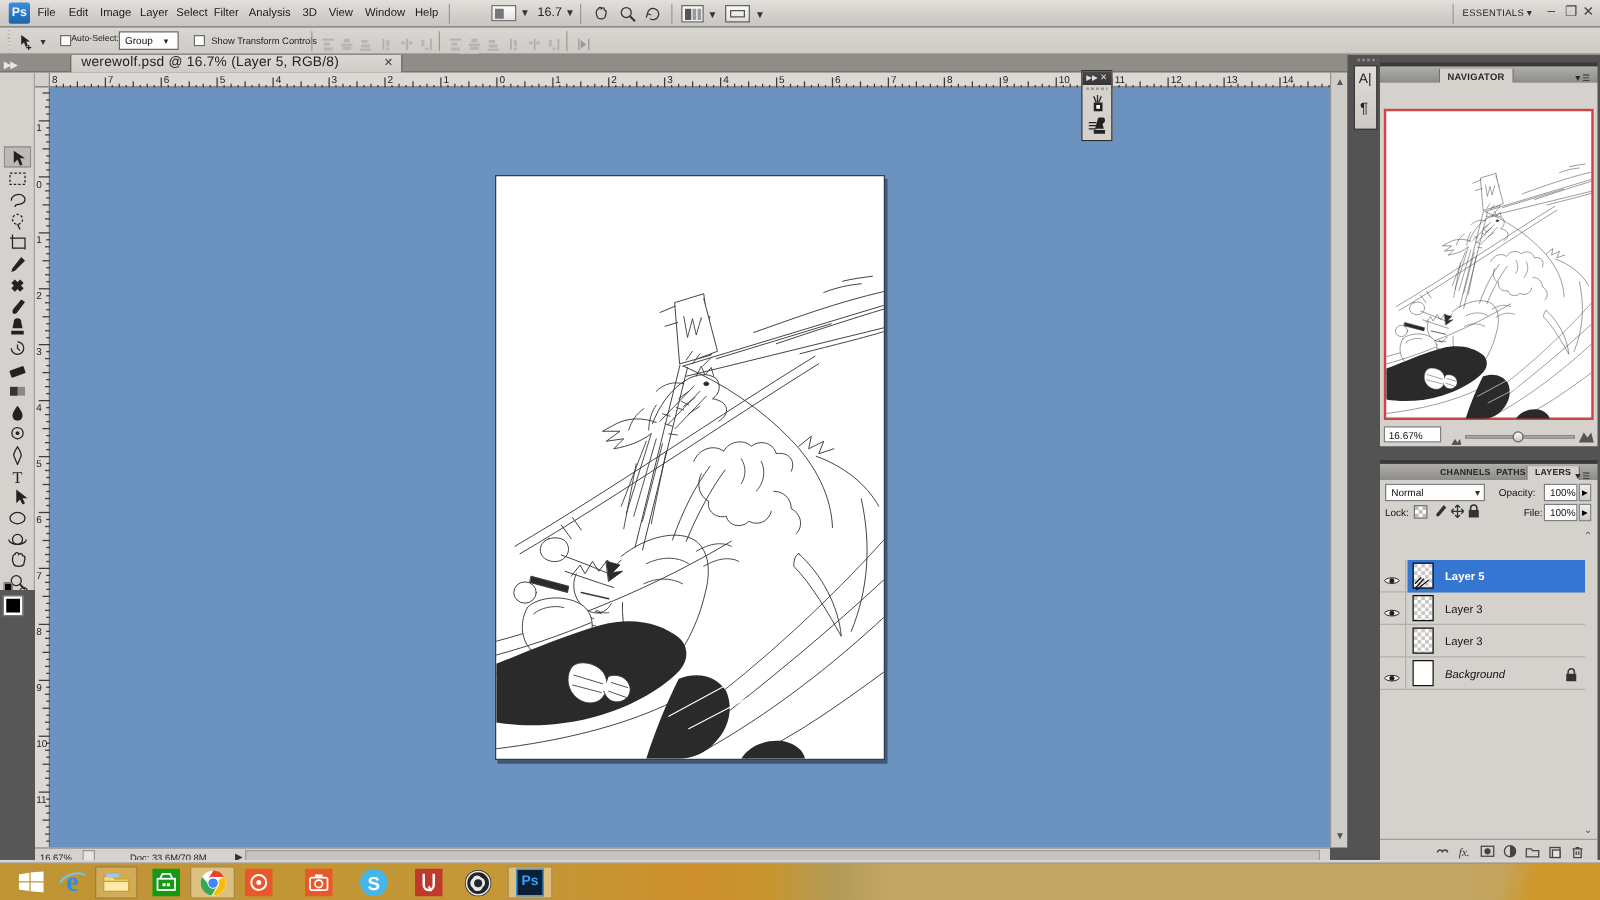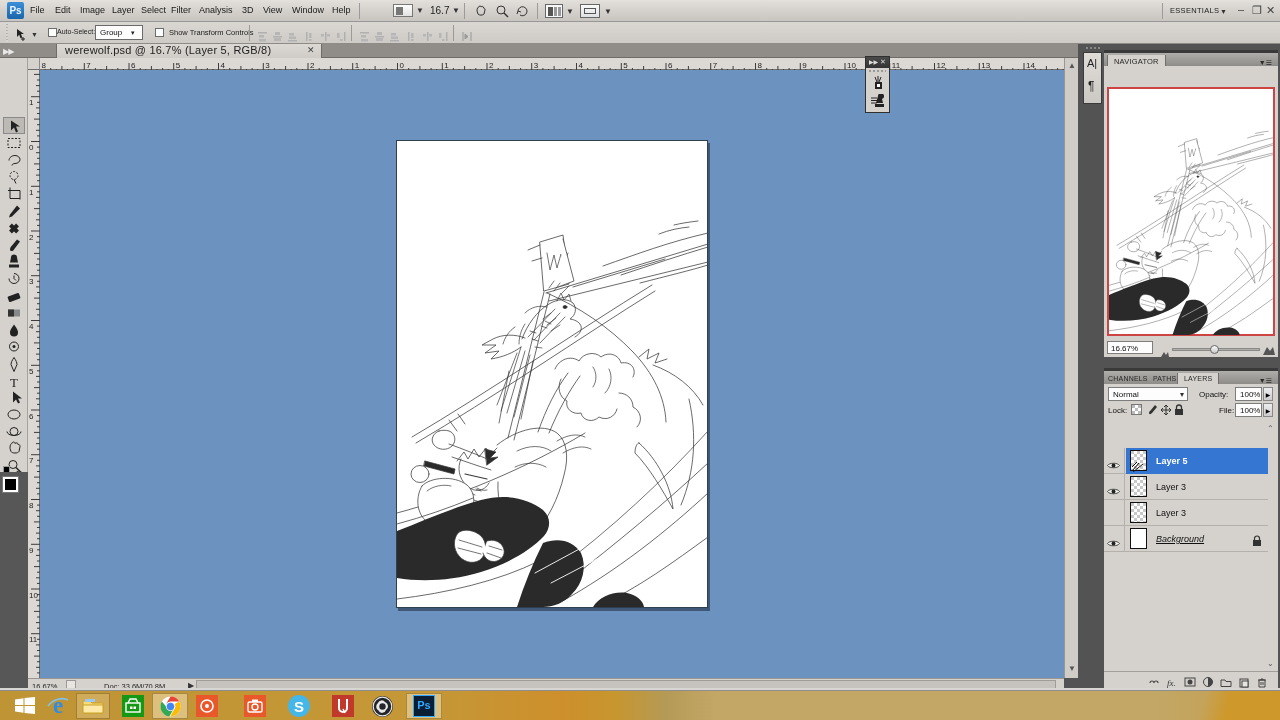--- a/index.html
+++ b/index.html
@@ -32,21 +32,21 @@
 #rcorner { left:28px; top:58px; width:12px; height:12px; background:#d5d2cd; border-right:1px solid #8a8a8a; border-bottom:1px solid #6f6f6f; }
 #viewport { left:40px; top:70px; width:1024px; height:608px; background:#6c93c0; overflow:hidden; }
 #page { left:356px; top:70px; width:312px; height:468px; background:#fff; border:1px solid #30404f;
   box-shadow:2px 3px 0 rgba(30,40,60,0.55); }
 #vscroll { left:1064px; top:58px; width:14px; height:620px; background:#d0cdc8; border-left:1px solid #9a9792; }
 #statusbar { left:28px; top:678px; width:1036px; height:13px; background:#d5d2cd; border-top:1px solid #9a9792; }
 #statusbar .txt { font-size:7.5px; color:#222; top:2.5px; }
 #dock { left:1078px; top:44px; width:202px; height:647px; background:#535353; }
 #icostrip { left:5px; top:8px; width:19px; height:52px; background:linear-gradient(#e0ddd8,#ccc9c4); border:1px solid #3a3a3a; }
 .paneltabs { height:16px; background:linear-gradient(#b0aeaa,#8e8c88); border-top:3px solid #393939; }
-.ptab { position:absolute; font-size:7px; font-weight:normal; color:#262626; top:4px; letter-spacing:0.2px; }
+.ptab { position:absolute; font-size:7px; font-weight:bold; color:#262626; top:4px; letter-spacing:0.2px;margin-left:44px; }
 .ptab.act { background:#d5d2cd; top:2px; padding:2px 6px 0 6px; height:14px; border-left:1px solid #6f6f6f; border-right:1px solid #6f6f6f; }
 .pbody { background:#d5d2cd; }
 .fld { background:#fdfdfd; border:1px solid #7d7d7d; font-size:8px; color:#111; }
 .layrow { position:absolute; left:0; width:164px; height:26px; border-bottom:1px solid #b4b1ac; }
 .eyecell { position:absolute; left:0; top:0; width:21px; height:26px; border-right:1px solid #b4b1ac; }
 .thumb { position:absolute; left:26px; top:2px; width:17px; height:21px; border:1px solid #111;
   background:repeating-conic-gradient(#ffffff 0% 25%, #c8c8c8 0% 50%) 0 0/6px 6px; }
 .lname { position:absolute; left:52px; top:8px; font-size:9px; color:#111; }
 #taskbar { left:0; top:691px; width:1280px; height:29px;
   background:linear-gradient(90deg,#bf9434 0,#c59737 34%,#cd8f2b 44%,#c8962e 48%,#b49a56 52%,#c3a767 56%,#c2a766 90%,#c79f4d 100%); }
@@ -790,21 +790,21 @@
             <div class="lname" style="">Layer 3</div>
           </div>
           <div class="layrow" style="top:142px;">
             <div class="eyecell">
               <div class="abs" style="left:3px; top:8px;"><svg width="13" height="9" viewBox="0 0 13 9">
                   <path d="M0.5,4.5 C2.5,1.5 10.5,1.5 12.5,4.5 C10.5,7.5 2.5,7.5 0.5,4.5 Z" fill="#f5f5f0" stroke="#222" stroke-width="0.8"></path>
                   <circle cx="6.5" cy="4.5" r="2" fill="#222"></circle>
                 </svg></div>
             </div>
             <div class="thumb" style="background:#fff;"></div>
-            <div class="lname" style=" font-style:italic;text-decoration:underline;">Background</div>
+            <div class="lname" style=" font-style:italic;">Background</div>
             <div class="abs" style="left:148px; top:7px;"><svg width="10" height="12">
                 <rect x="1" y="5" width="8" height="6" fill="#333"></rect>
                 <path d="M2.5,5 v-1.5 a2.5,2.5 0 0 1 5,0 v1.5" fill="none" stroke="#333" stroke-width="1.2"></path>
               </svg></div>
           </div>
           <div class="abs" style="left:163px; top:40px; font-size:8px; color:#555;">⌃</div>
           <div class="abs" style="left:163px; top:275px; font-size:8px; color:#555;">⌄</div>
           <div class="abs" style="left:0; top:287px; width:174px; height:17px; border-top:1px solid #a29f9a;"></div>
           <div class="abs" style="left:44px; top:290px; width:12px; height:11px;"><svg width="12" height="11">
               <path d="M2,6 a2,2 0 0 1 4,0 M6,6 a2,2 0 0 1 4,0" stroke="#444" fill="none" stroke-width="1.2"></path>

